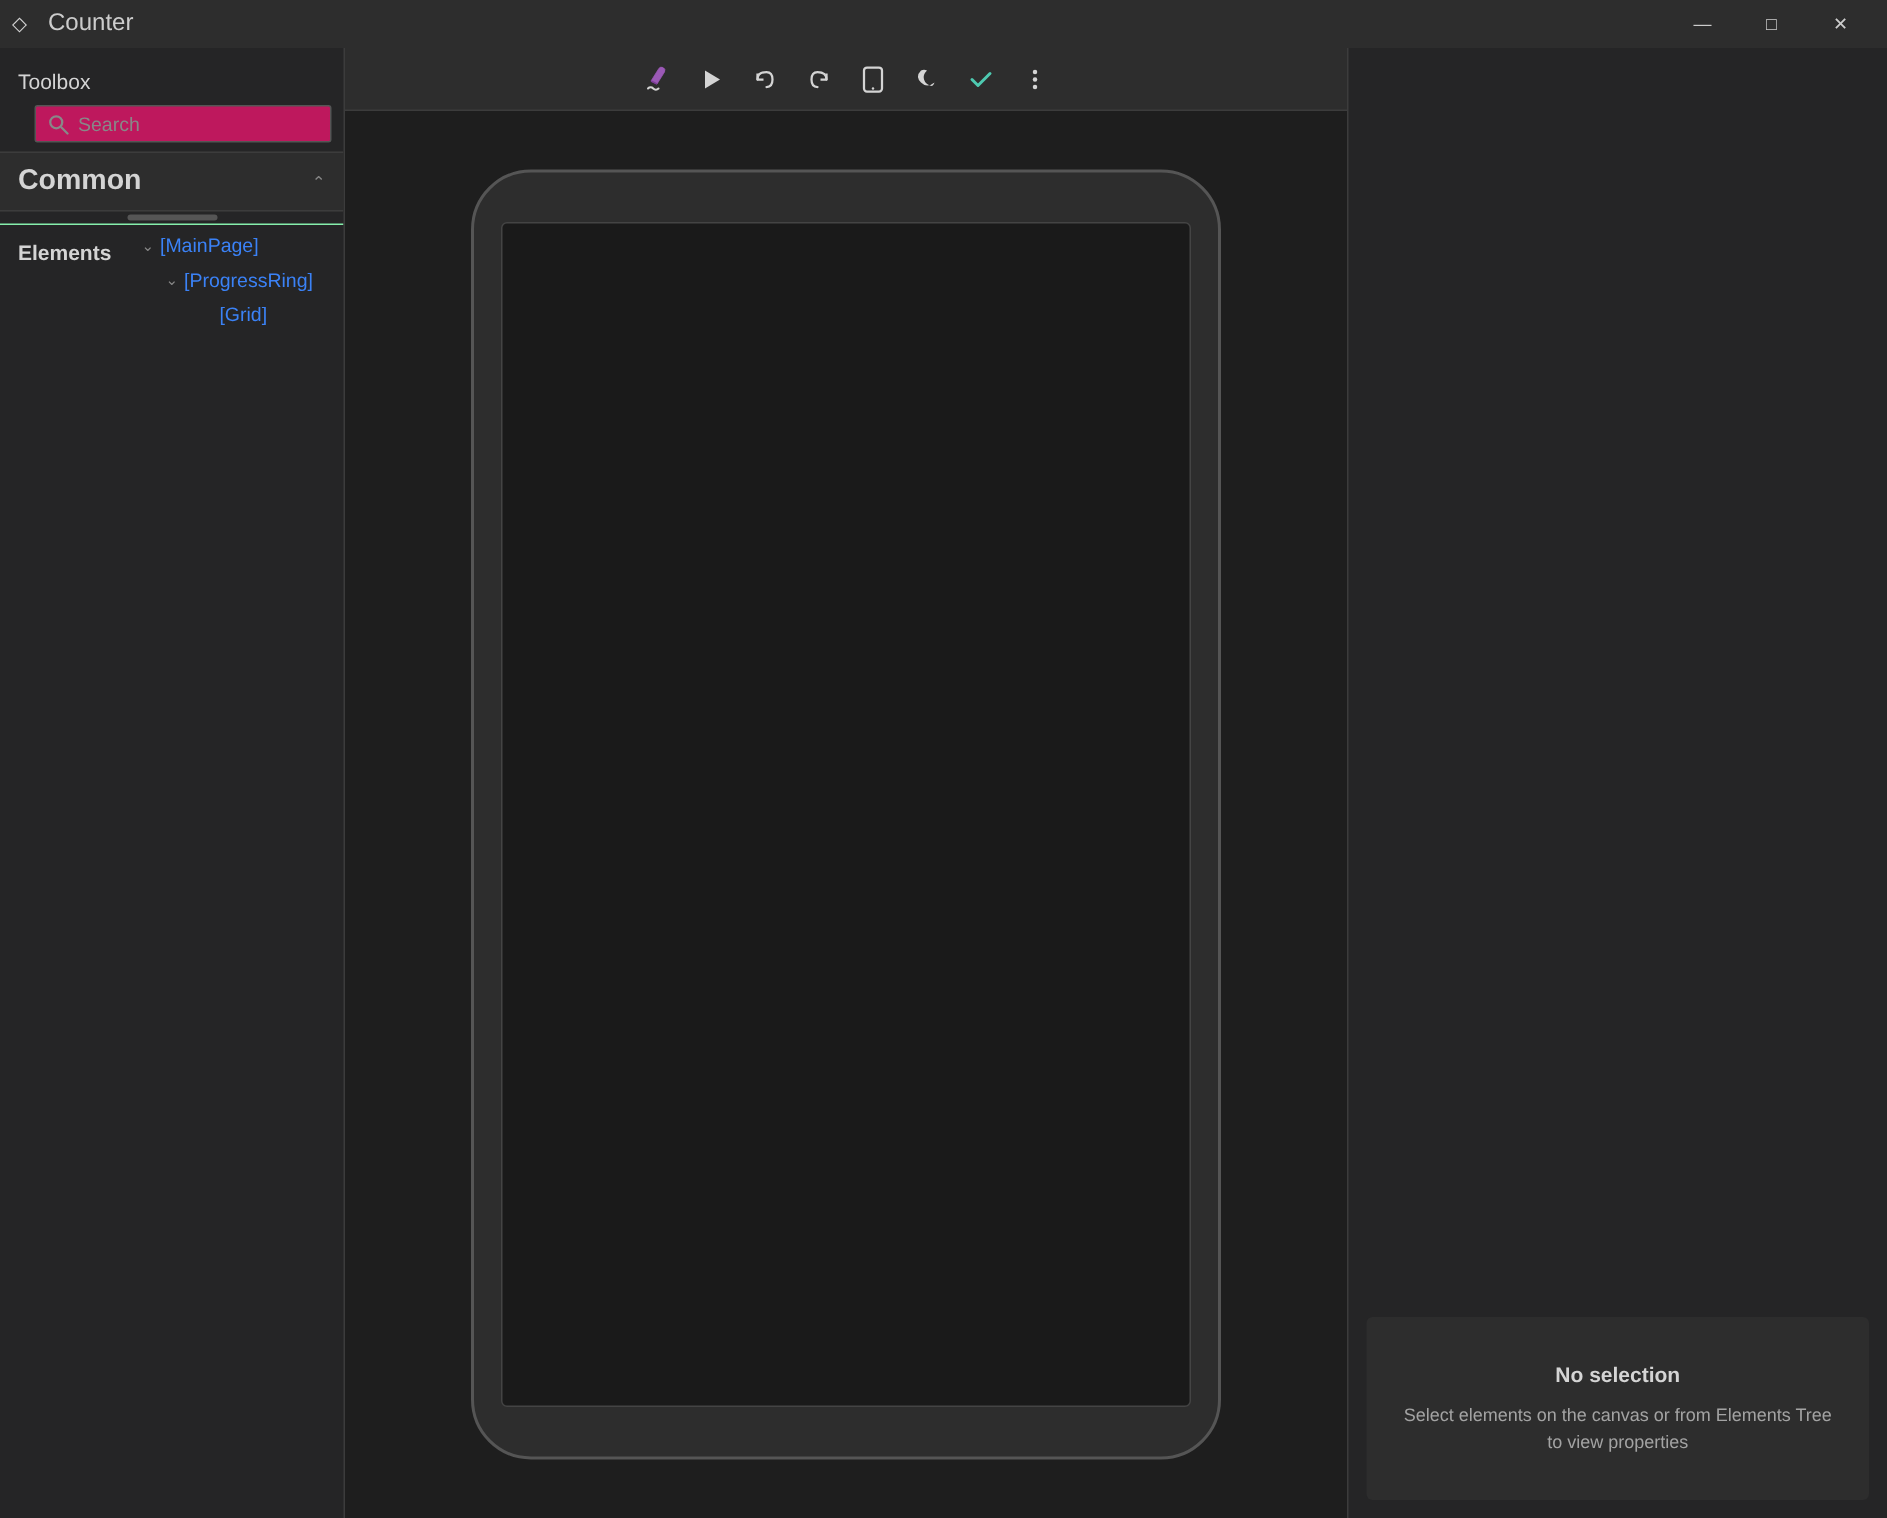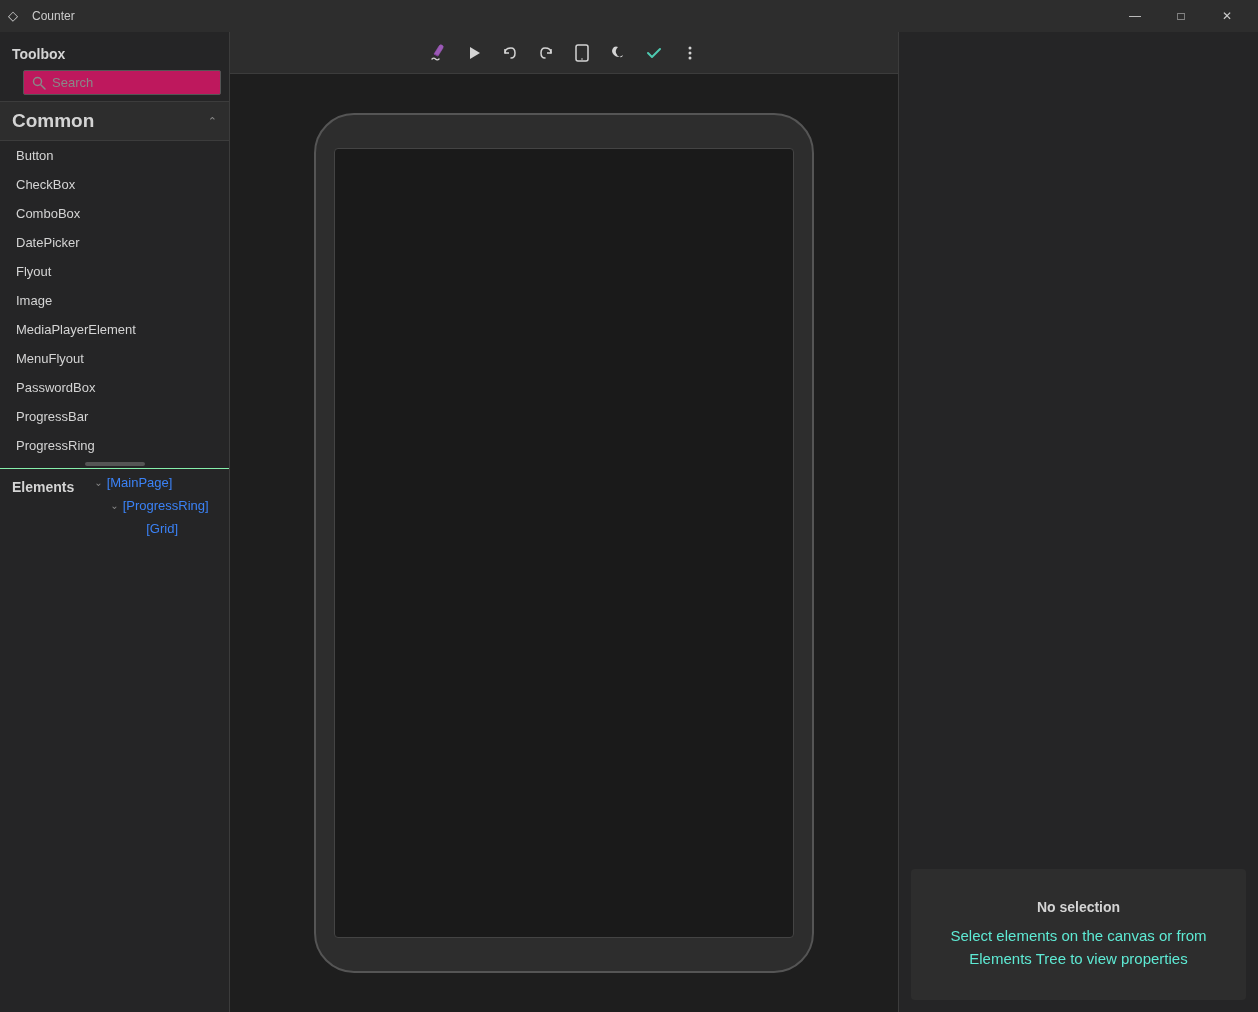--- a/index.html
+++ b/index.html
@@ -29,21 +29,21 @@
     .titlebar-left {
       display: flex;
       align-items: center;
       gap: 8px;
     }
     .titlebar-icon {
       width: 16px;
       height: 16px;
     }
     .titlebar-title {
-      font-size: 12px;
+      font-size: 16px;
       color: #cccccc;
     }
     .titlebar-controls {
       display: flex;
       align-items: center;
     }
     .titlebar-btn {
       width: 46px;
       height: 32px;
       display: flex;
@@ -74,21 +74,21 @@
 
     
     .toolbox-section {
       flex: 0 0 auto;
       display: flex;
       flex-direction: column;
     }
     .toolbox-header {
       padding: 14px 12px 8px 12px;
       font-size: 14px;
-      font-weight: 700;
+      font-weight: 400;
       color: #d4d4d4;
     }
     .search-box {
       margin: 0 8px 6px 23px;
       display: flex;
       align-items: center;
       background: #be185d;
       border: 1px solid #555;
       border-radius: 2px;
       padding: 4px 8px;
@@ -264,22 +264,22 @@
       padding: 30px 20px;
       text-align: center;
     }
     .no-selection-title {
       font-size: 14px;
       font-weight: 600;
       color: #d4d4d4;
       margin-bottom: 10px;
     }
     .no-selection-desc {
-      font-size: 15px;
-      color: #5eead4;
+      font-size: 12px;
+      color: #a3a3a3;
       line-height: 1.5;
     }
   </style>
 </head>
 <body>
 
 <div class="titlebar">
   <div class="titlebar-left">
     <span class="titlebar-icon">◇</span>
     <span class="titlebar-title">Counter</span>
@@ -304,33 +304,20 @@
           <line x1="9" y1="9" x2="13" y2="13" stroke="#888" stroke-width="1.5" stroke-linecap="round"></line>
         </svg>
         <input class="search-input" type="text" placeholder="Search" style="">
       </div>
 
       <div class="common-header">
         <span class="common-header-label">Common</span>
         <span class="chevron-icon">⌃</span>
       </div>
 
-      <div class="toolbox-items">
-        <div class="toolbox-item">Button</div>
-        <div class="toolbox-item">CheckBox</div>
-        <div class="toolbox-item">ComboBox</div>
-        <div class="toolbox-item">DatePicker</div>
-        <div class="toolbox-item">Flyout</div>
-        <div class="toolbox-item">Image</div>
-        <div class="toolbox-item">MediaPlayerElement</div>
-        <div class="toolbox-item">MenuFlyout</div>
-        <div class="toolbox-item">PasswordBox</div>
-        <div class="toolbox-item">ProgressBar</div>
-        <div class="toolbox-item">ProgressRing</div>
-      </div>
       <div class="scroll-indicator"></div>
     </div>
 
     <div class="elements-section">
       <div class="elements-header">Elements</div>
       <div class="elements-tree">
 
         <div class="tree-item" style="padding-left: 8px;">
           <span class="tree-chevron">⌄</span>
           <span class="tree-item-label">[MainPage]</span>

